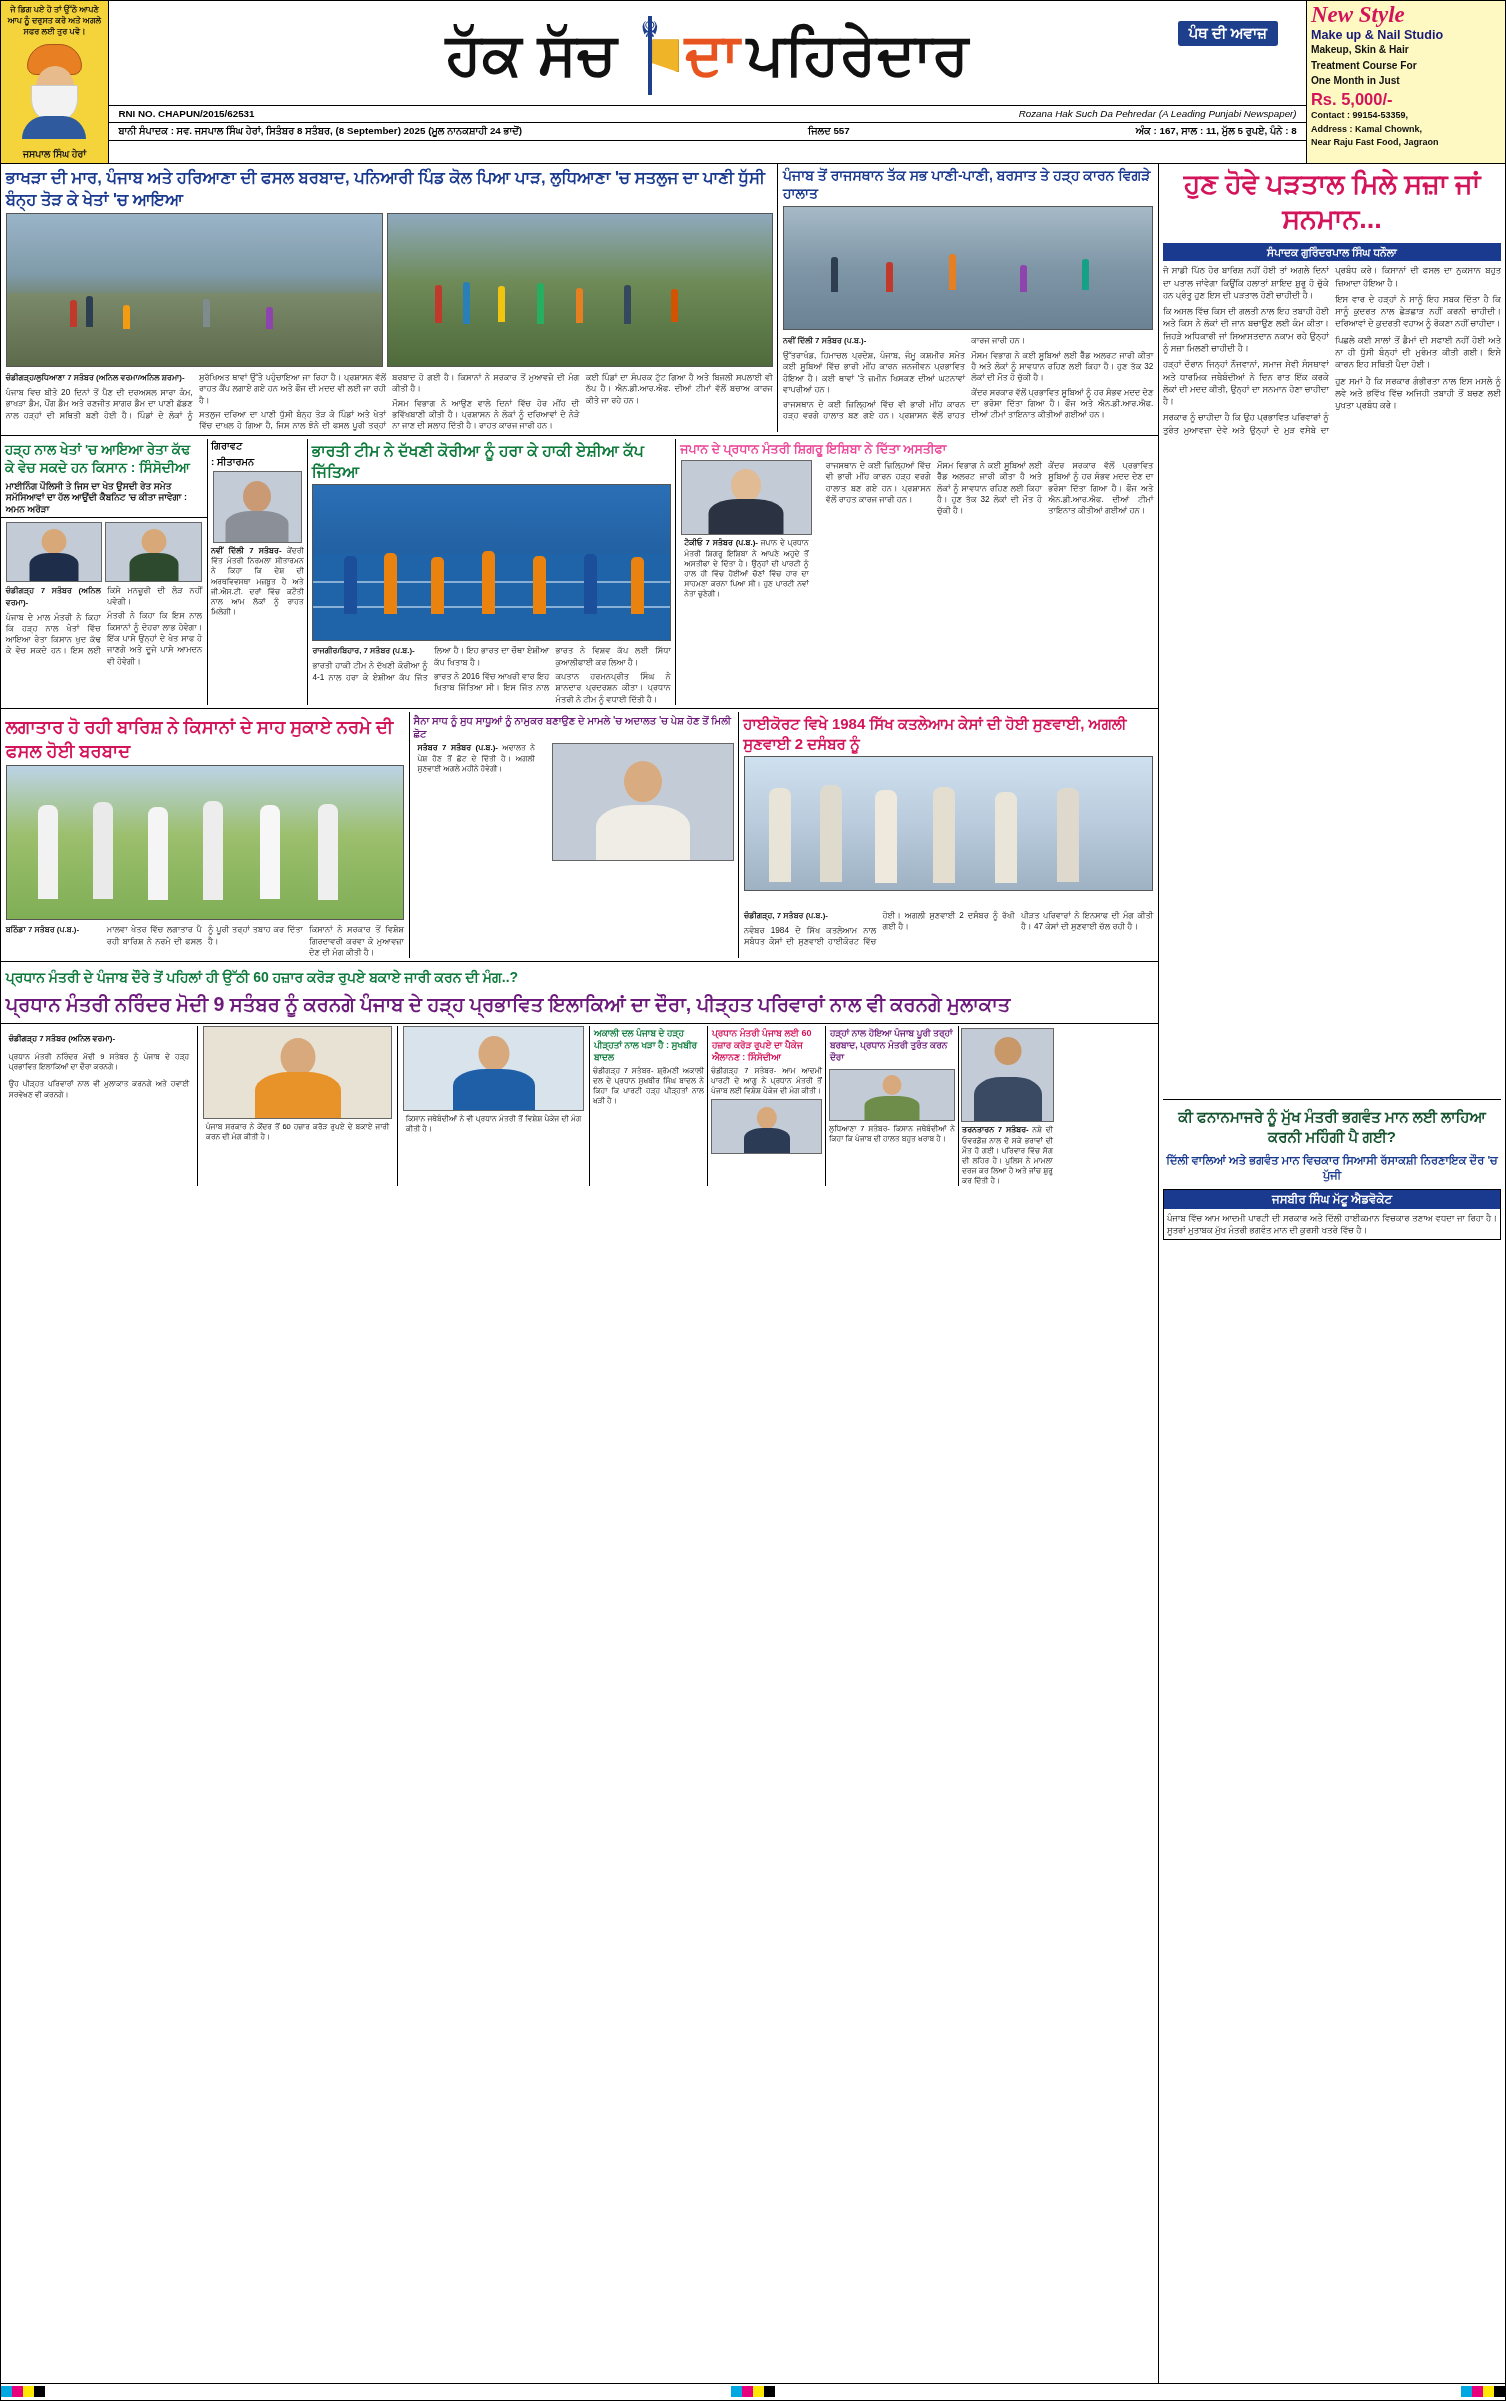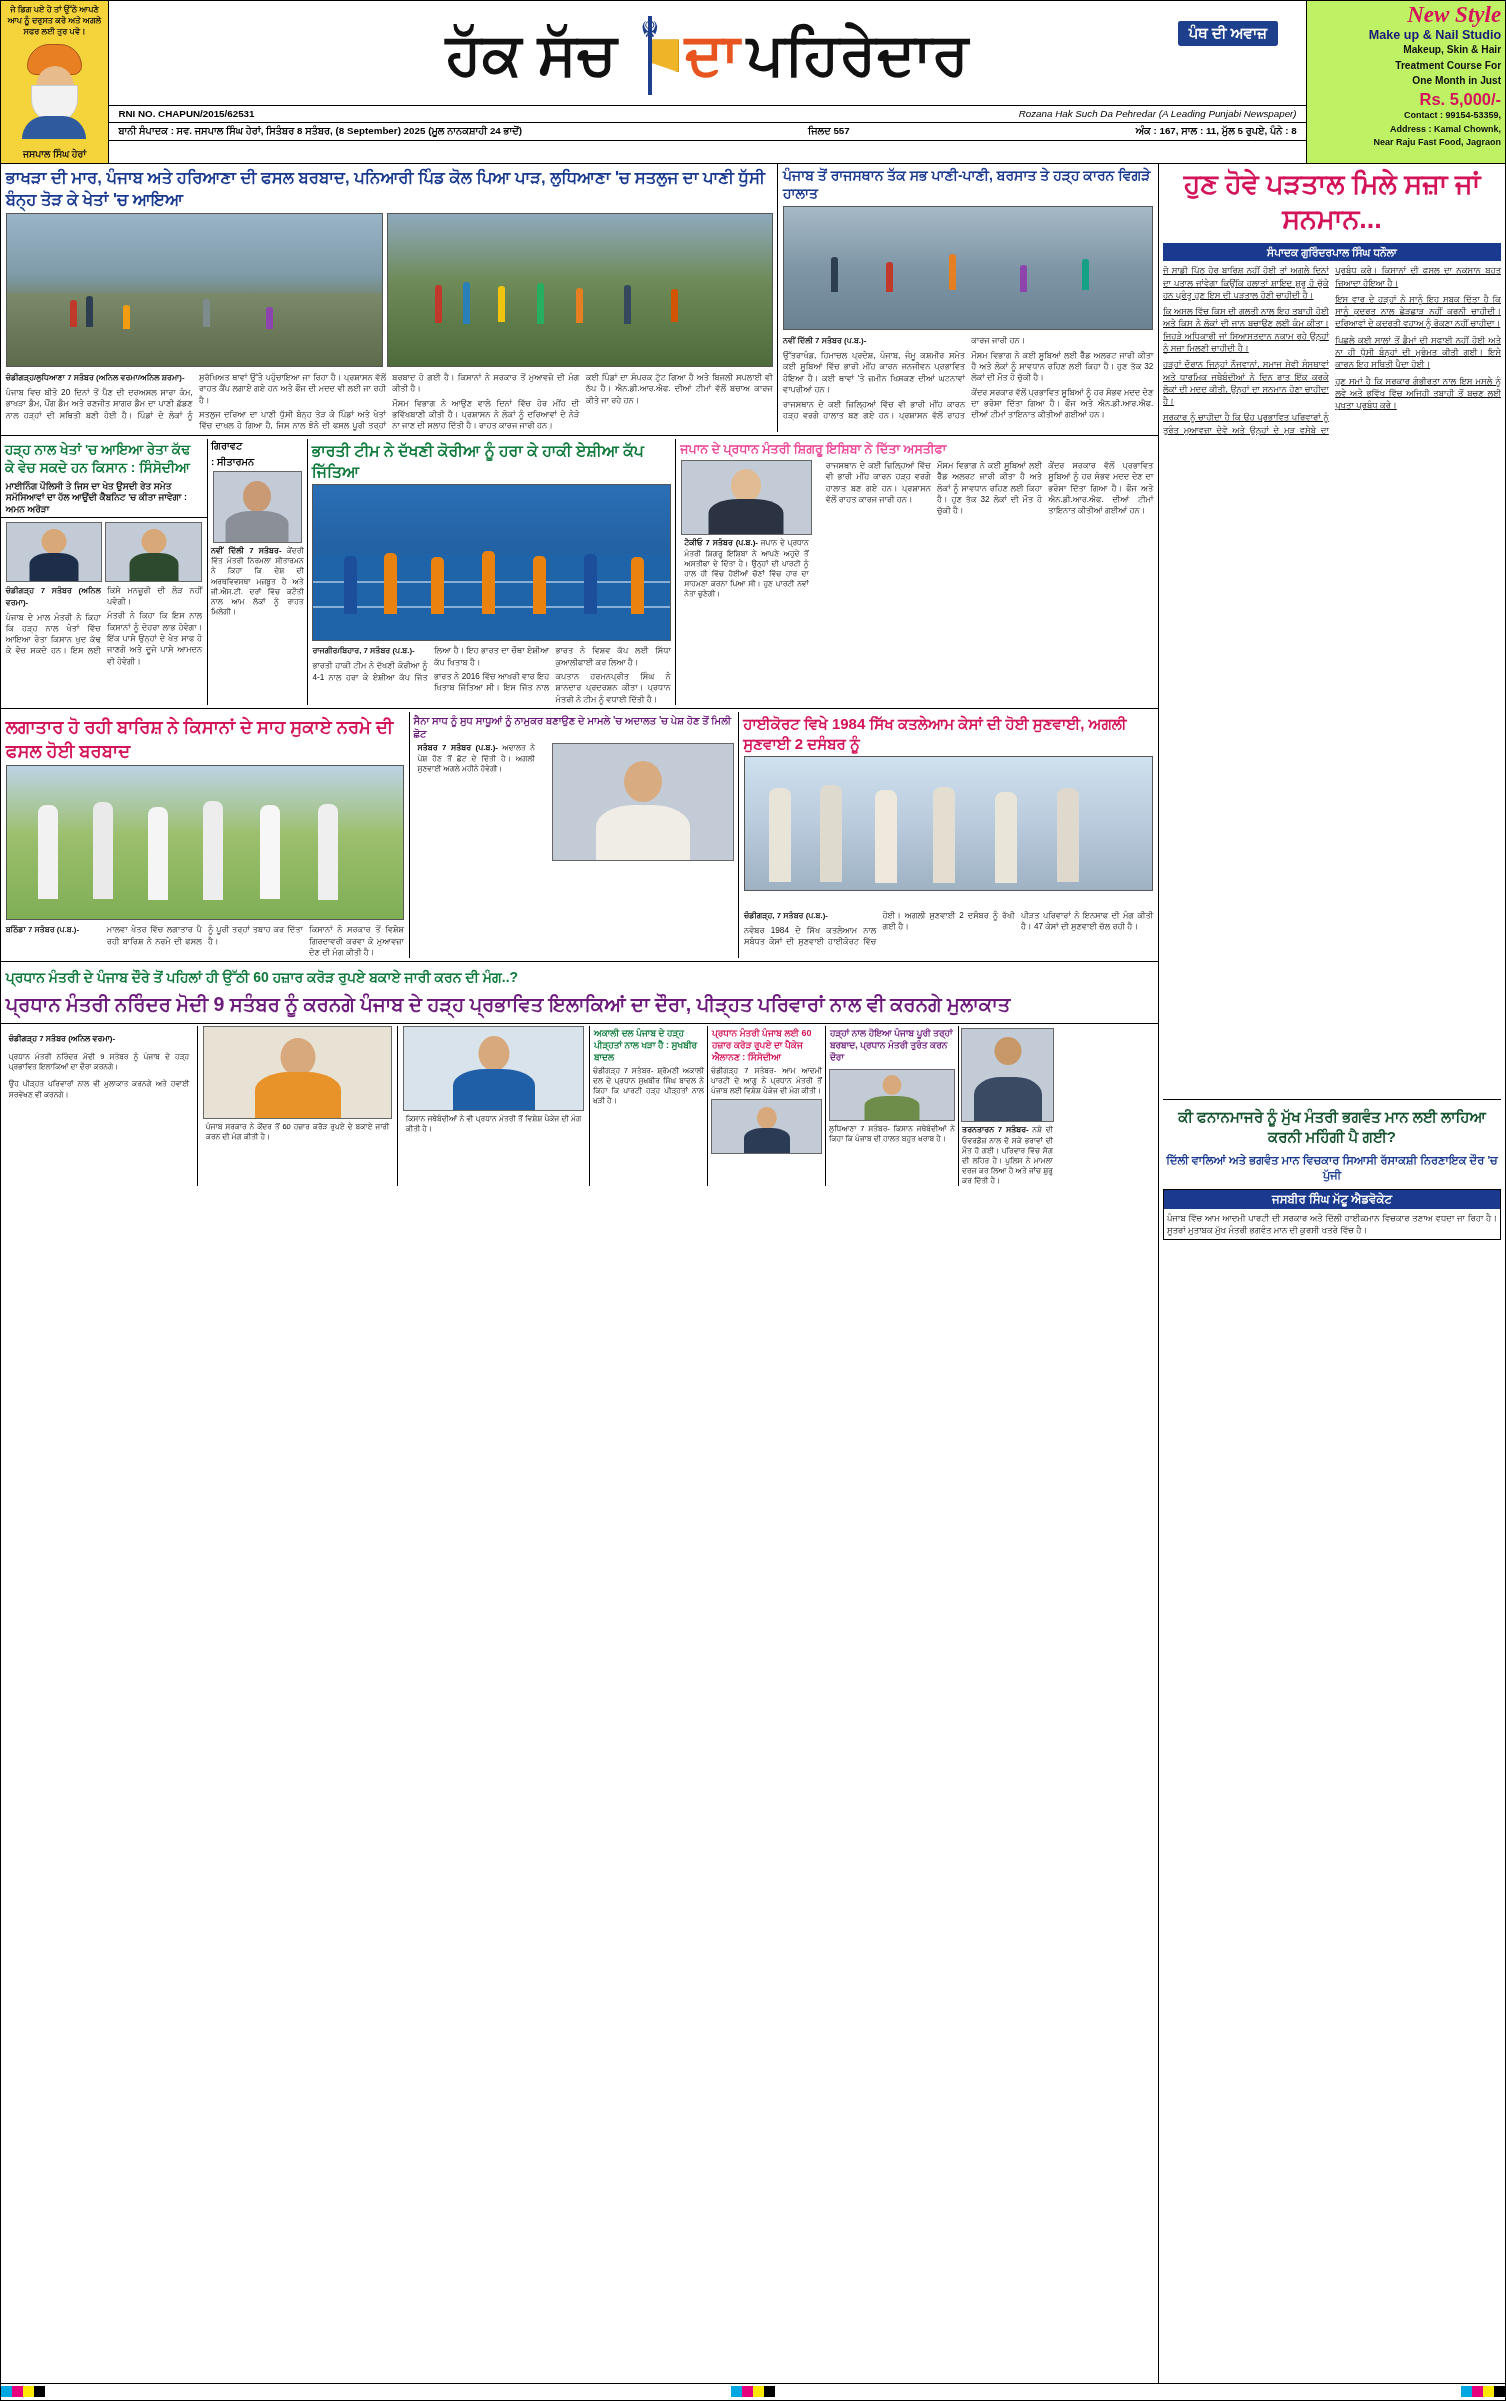--- a/index.html
+++ b/index.html
@@ -144,23 +144,23 @@
   }
   .mail-dot {
     width: 15.7px; height: 11px; background: #d94c3d; display: inline-block;
     position: relative; margin-right: 2.4px;
   }
   .mh-meta3 .spacer { flex: 1; }
 
   .mh-right {
     width: 199px;
     border-left: 0.8px solid #000;
-    background: #bef264;
+    background: #fef9c3;
     padding: 2.4px 3.9px;
-    text-align: right;
+    text-align: left;
   }
   .ad-newstyle-title {
     font-family: "Liberation Serif", serif;
     font-size: 23px; font-weight: bold; font-style: italic;
     color: #d4145a;
     line-height: 1;
   }
   .ad-newstyle-sub {
     font-size: 12.6px; font-weight: bold; color: #1a1a7a; margin-top: 1.6px;
   }
@@ -237,21 +237,21 @@
   
   .rc-title {
     color: #d4145a; font-weight: bold; font-size: 27px; line-height: 1.3;
     text-align: center; padding: 3.1px 1.6px;
   }
   .rc-editor {
     background: #1a3a8f; color: #fff; font-size: 10.6px; font-weight: bold;
     text-align: center; padding: 2.4px 0; margin: 3.1px 0;
   }
   .rc-body { font-size: 8.5px; line-height: 1.45; text-align: justify; color: #111; }
-  .rc-body p { margin: 0 0 3.9px 0; text-decoration: underline; }
+  .rc-body p { margin: 0 0 3.9px 0; }
   .rc-sub {
     color: #14532d; font-weight: bold; font-size: 15px; line-height: 1.35; text-align:center; padding: 3.1px 1.6px;
   }
   .rc-sub2 {
     color: #1a3a8f; font-weight: bold; font-size: 11.4px; line-height: 1.35; text-align:center; padding: 2.4px 1.6px;
   }
   .rc-adbox { border:0.8px solid #000; margin-top:3.1px; }
   .rc-adhead { background:#1a3a8f; color:#fff; text-align:center; font-weight:bold; font-size:11.8px; padding:2.4px 0; }
 
   

